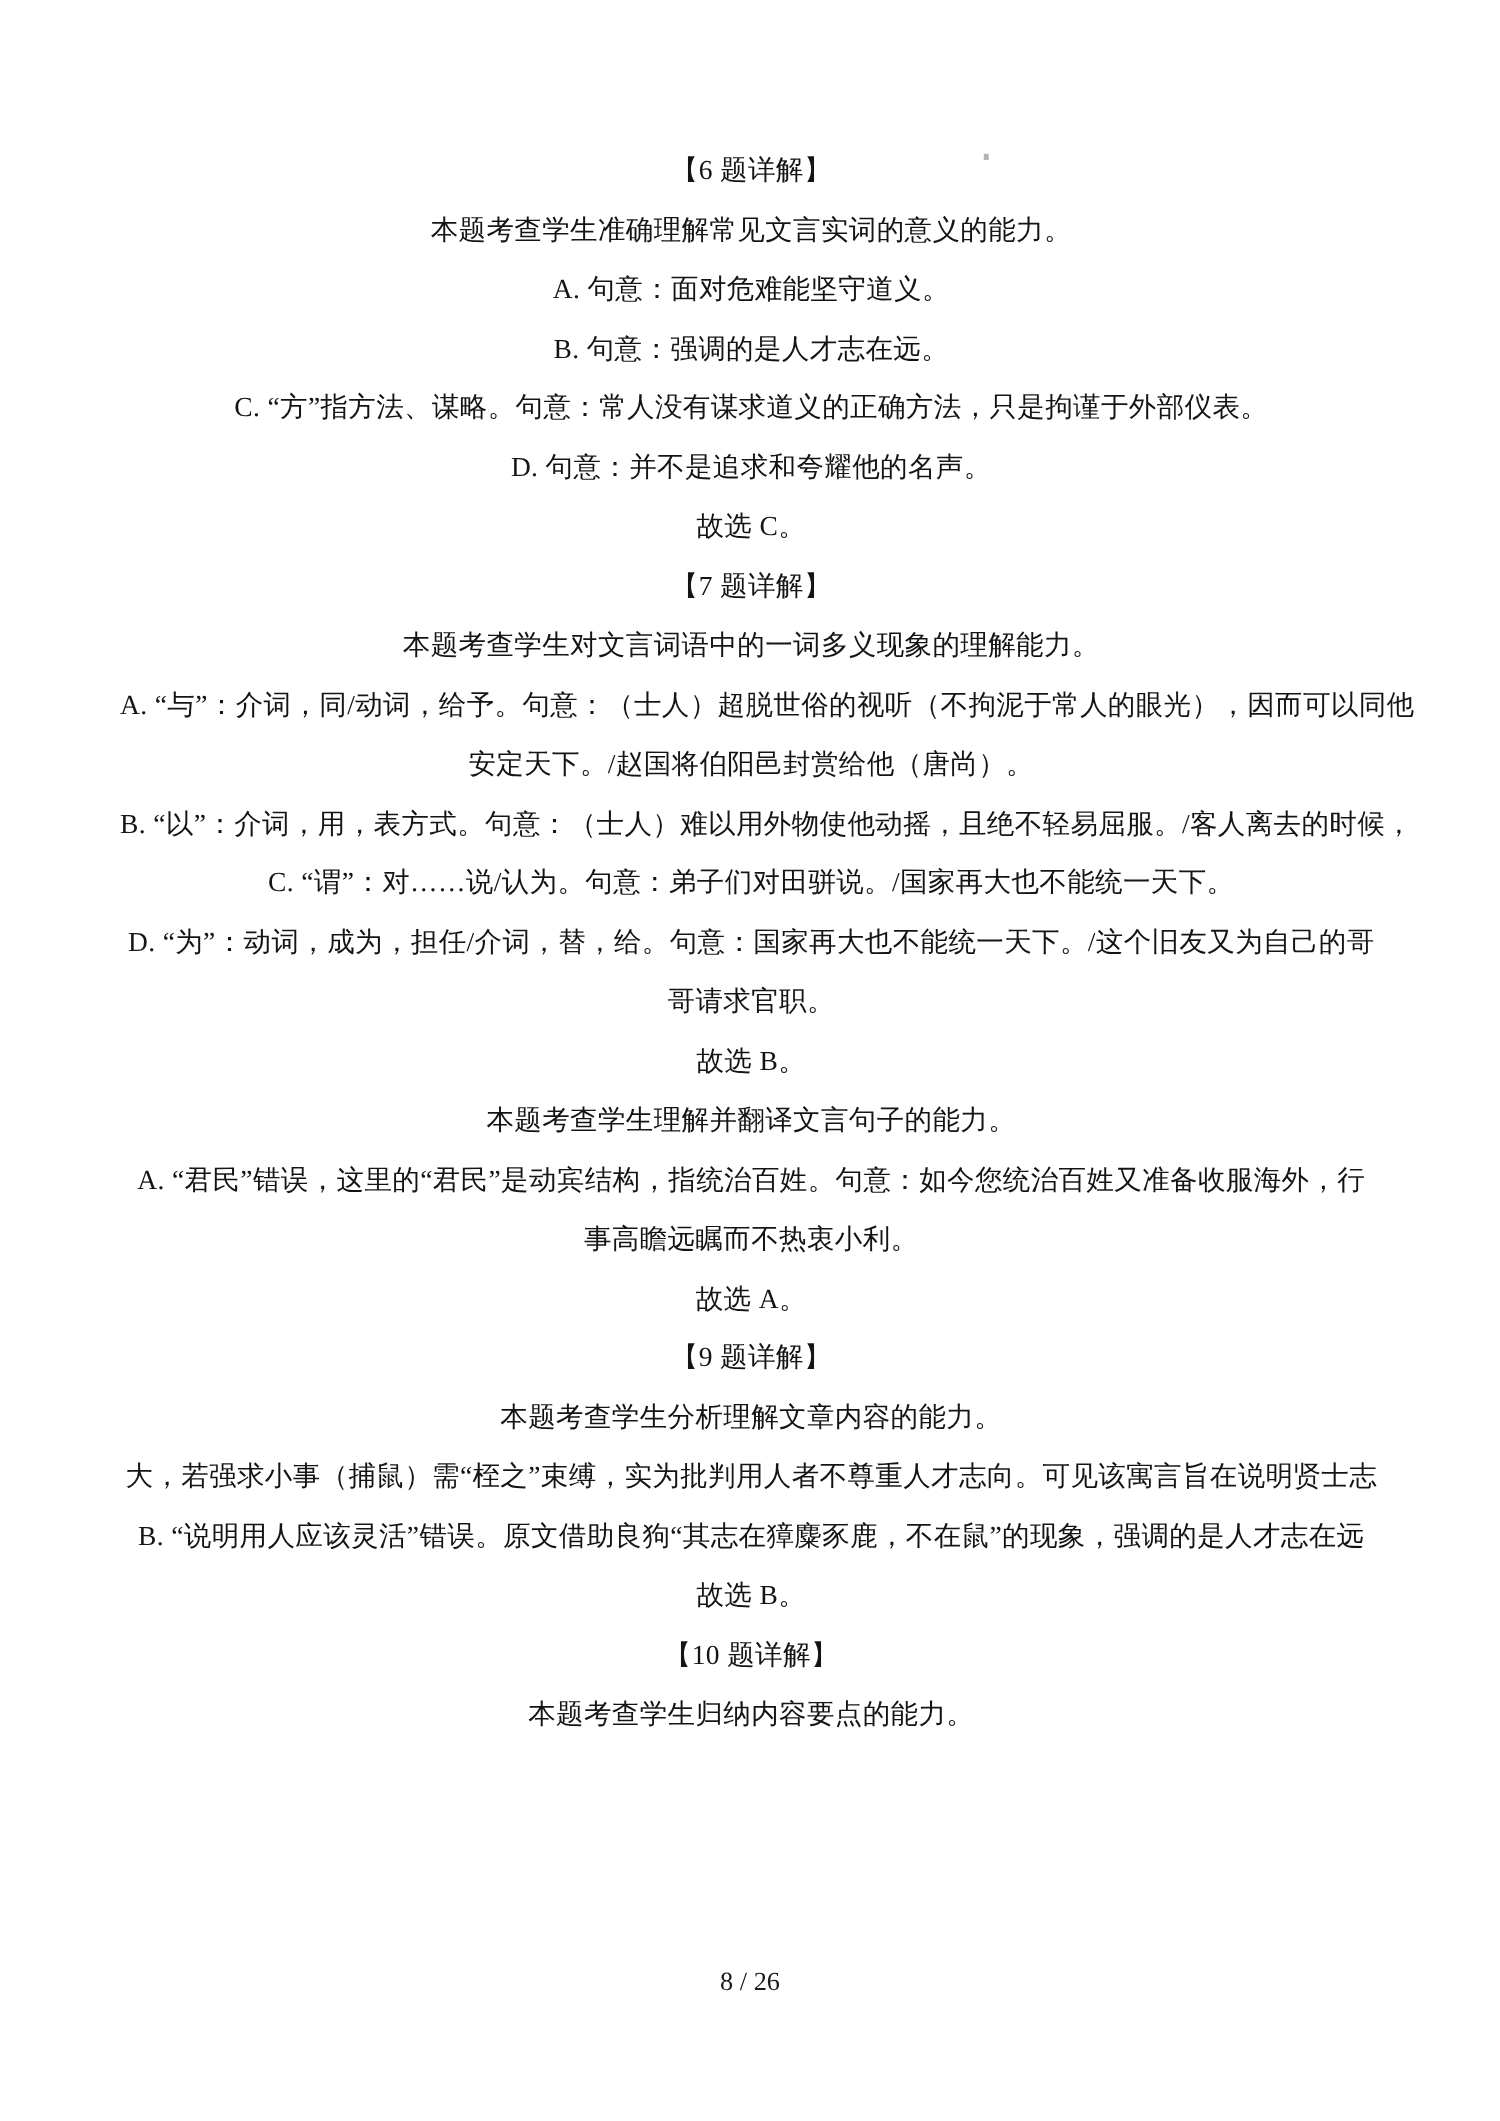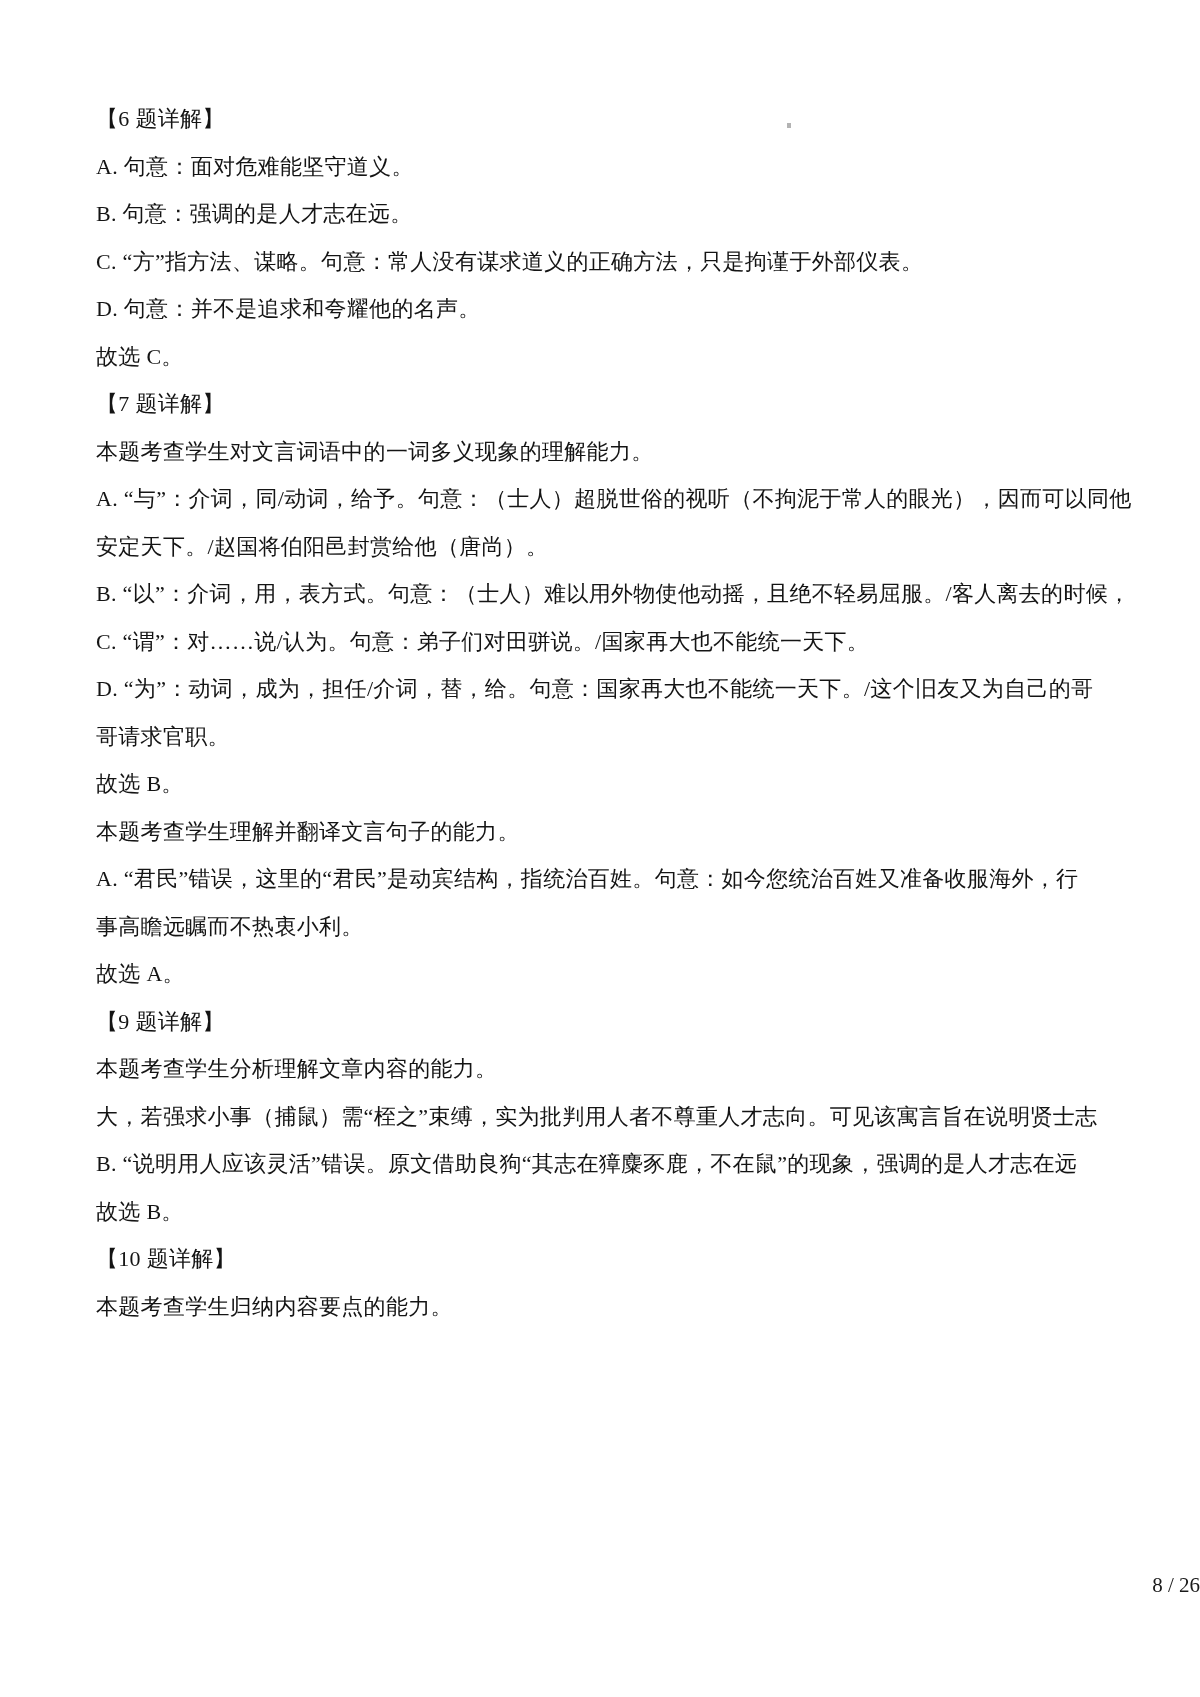--- a/index.html
+++ b/index.html
@@ -18,40 +18,41 @@
   .page {
     position: absolute;
     left: 0; top: 0;
     width: 1200px;
     height: 1697px;
     background: #ffffff;
   }
   .content {
     position: absolute;
     left: 96px;
-    top: 95px;
+    top: 112px;
     width: 1010px;
+    text-align: center;
   }
   .line {
     font-size: 22px;
     line-height: 47.5px;
     height: 47.5px;
     white-space: nowrap;
     overflow: visible;
     letter-spacing: 0.3px;
   }
   .heading {
     font-weight: normal;
   }
   .footer {
     position: absolute;
     left: 0;
     top: 1572px;
     width: 1200px;
-    text-align: right;
+    text-align: center;
     font-size: 21px;
     line-height: 26px;
     color: #1a1a1a;
   }
   .artifact-dot {
     position: absolute;
     left: 787px;
     top: 123px;
     width: 4px;
     height: 5px;
@@ -62,20 +63,21 @@
 </head>
 <body>
 
 <div class="page">
 
   <span class="artifact-dot"></span>
 
   <div class="content">
 
     <div class="line heading">【6 题详解】</div>
+    <div class="line">本题考查学生准确理解常见文言实词的意义的能力。</div>
     <div class="line">A. 句意：面对危难能坚守道义。</div>
     <div class="line">B. 句意：强调的是人才志在远。</div>
     <div class="line">C. “方”指方法、谋略。句意：常人没有谋求道义的正确方法，只是拘谨于外部仪表。</div>
     <div class="line">D. 句意：并不是追求和夸耀他的名声。</div>
     <div class="line">故选 C。</div>
 
     <div class="line heading">【7 题详解】</div>
     <div class="line">本题考查学生对文言词语中的一词多义现象的理解能力。</div>
     <div class="line">A. “与”：介词，同/动词，给予。句意：（士人）超脱世俗的视听（不拘泥于常人的眼光），因而可以同他</div>
     <div class="line">安定天下。/赵国将伯阳邑封赏给他（唐尚）。</div>

